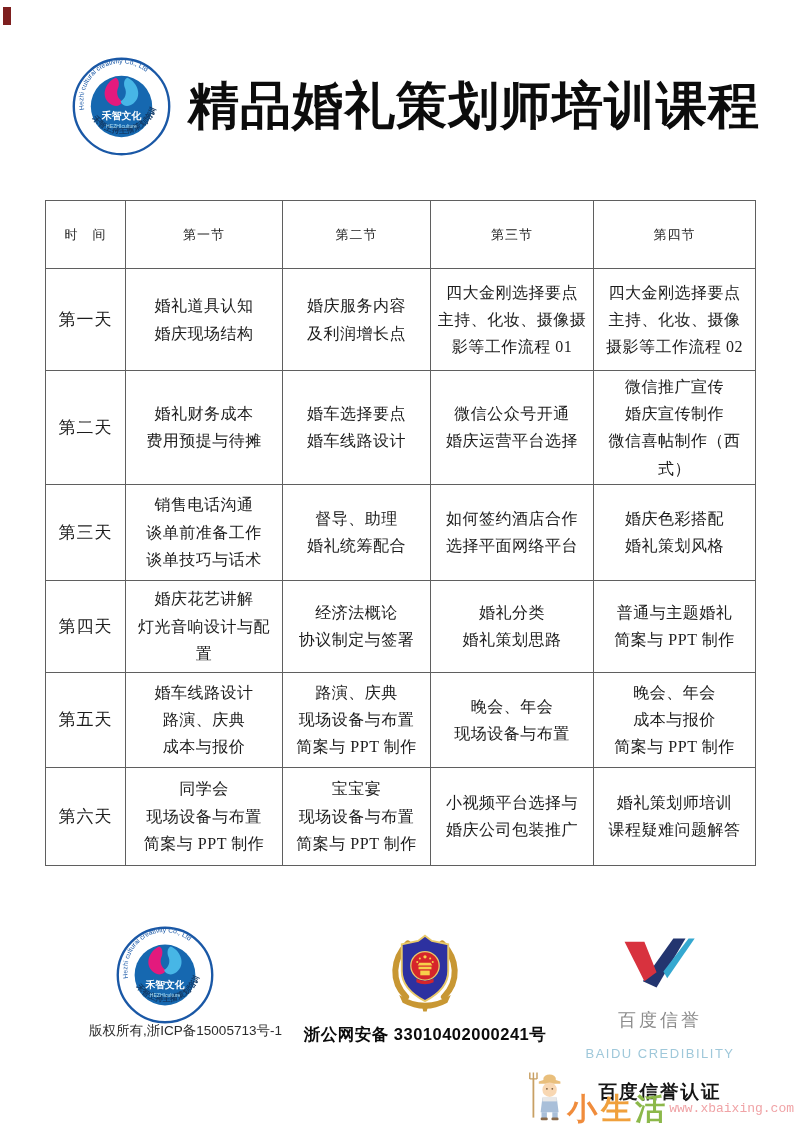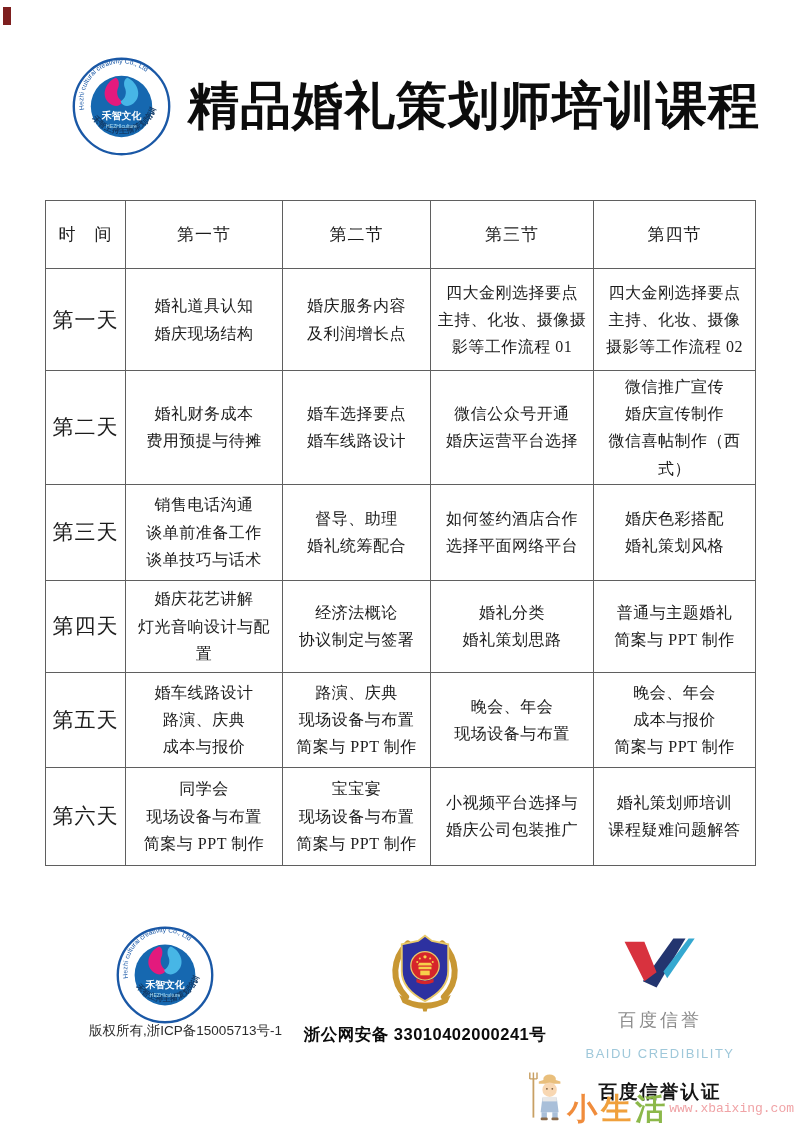--- a/index.html
+++ b/index.html
@@ -12,22 +12,22 @@
   .logo-top svg, .logo-bottom svg{display:block;width:100%;height:100%;}
 
   .page-title{position:absolute;left:178px;top:74px;width:592px;height:64px;
         font-size:51px;line-height:64px;font-weight:bold;text-align:center;
         letter-spacing:1px;color:#0c0c0c;white-space:nowrap;}
 
   table.course{position:absolute;left:45px;top:200px;width:710px;border-collapse:collapse;
         table-layout:fixed;background:#fff;}
   table.course th, table.course td{border:1px solid #5f5f5f;text-align:center;
         vertical-align:middle;padding:2px 4px;}
-  table.course th{font-weight:normal;font-size:17px;letter-spacing:1px;}
-  td.day{font-size:21px;letter-spacing:1px;}
+  table.course th{font-weight:normal;font-size:13px;letter-spacing:1px;}
+  td.day{font-size:17px;letter-spacing:1px;}
   td.cell{font-size:16px;line-height:1.7;white-space:pre-line;letter-spacing:0.5px;}
   thead tr{height:68px;}
   tbody tr:nth-child(1){height:102px;}
   tbody tr:nth-child(2){height:92px;}
   tbody tr:nth-child(3){height:96px;}
   tbody tr:nth-child(4){height:92px;}
   tbody tr:nth-child(5){height:95px;}
   tbody tr:nth-child(6){height:98px;}
 
   .footer-block{position:absolute;display:flex;flex-direction:column;align-items:center;}

